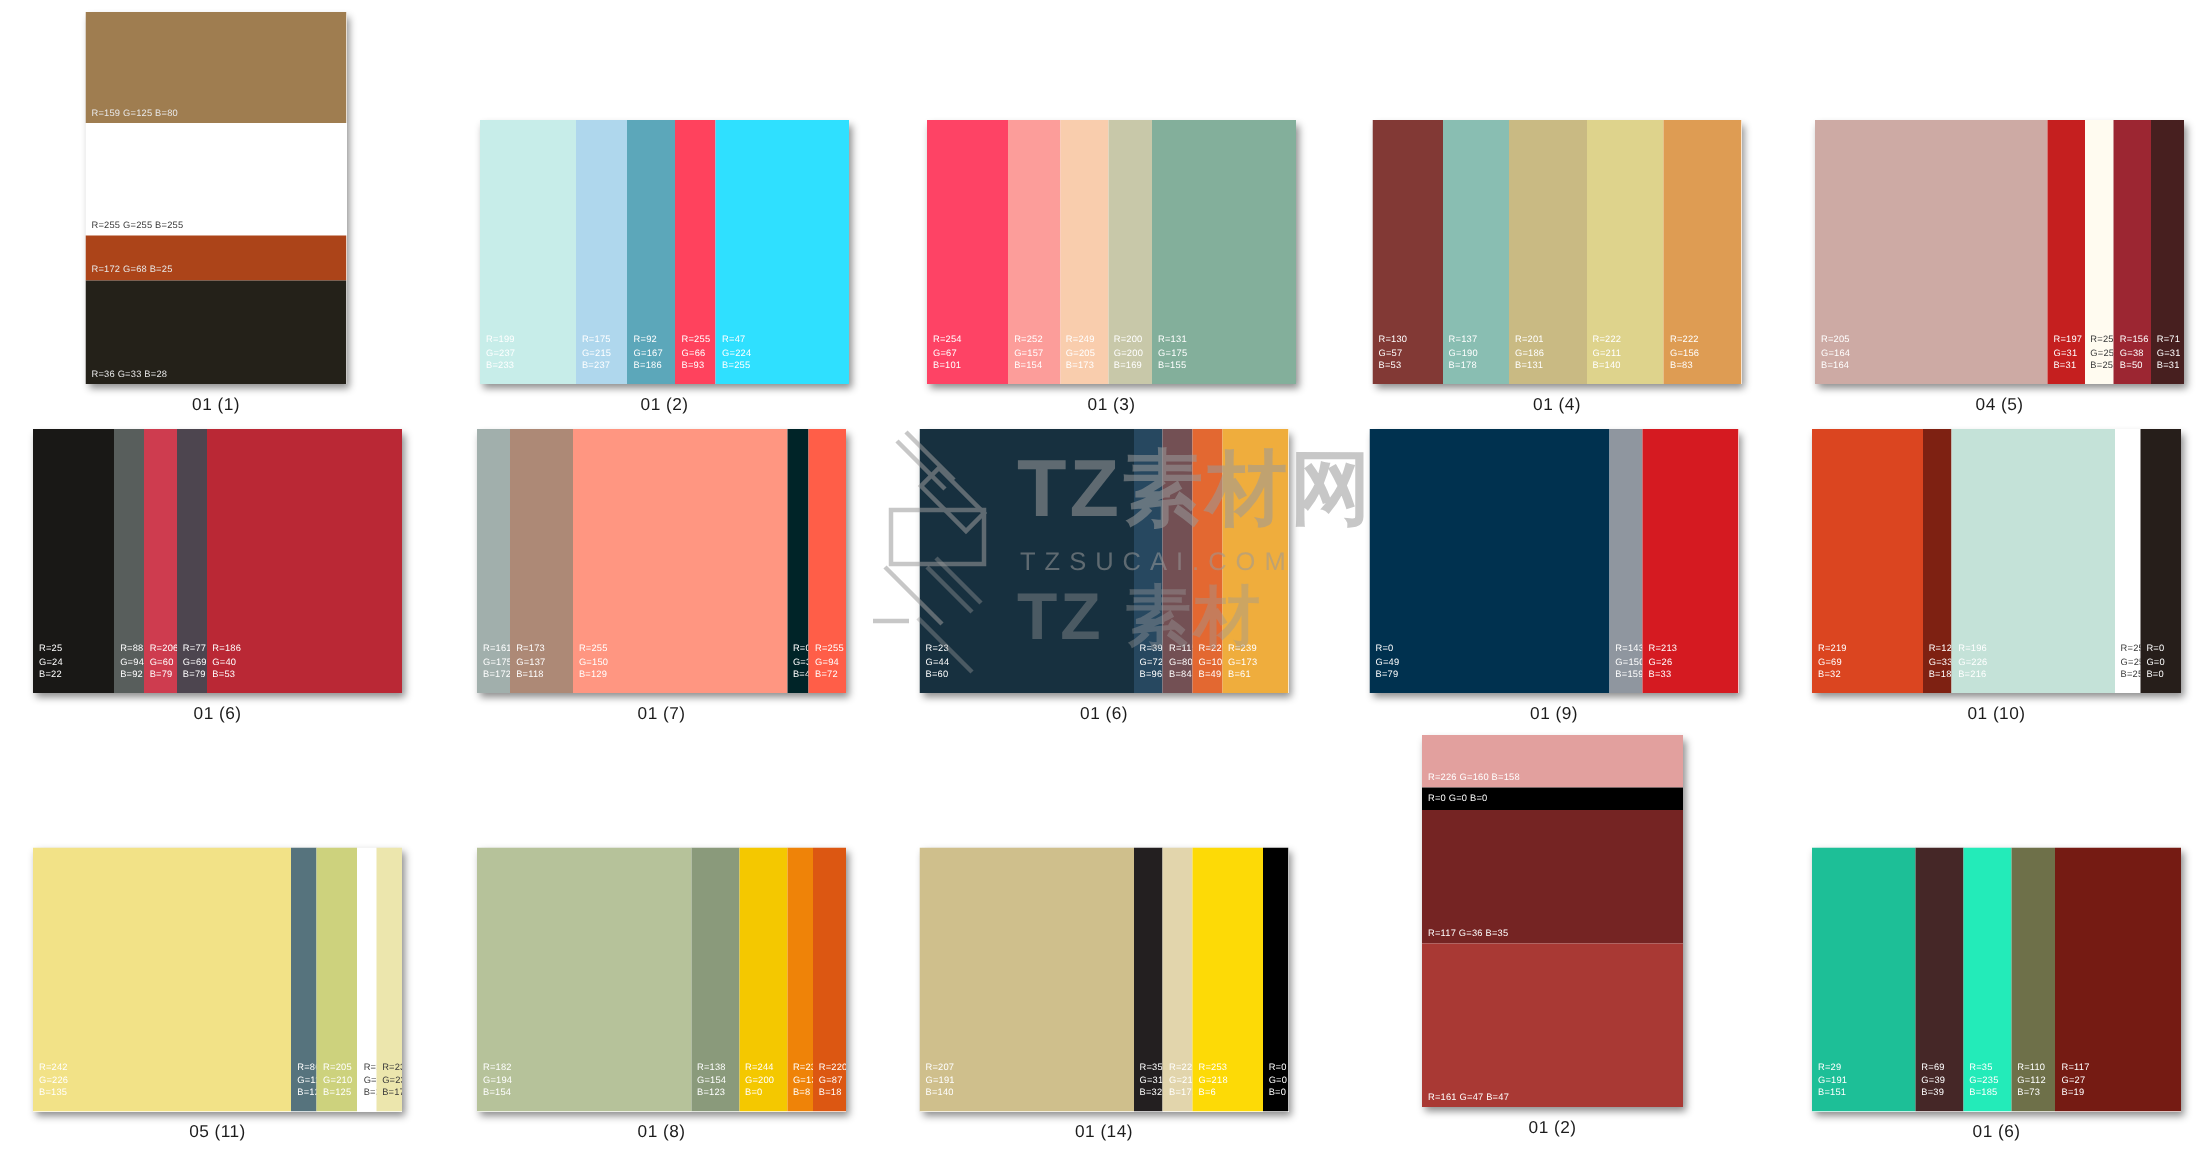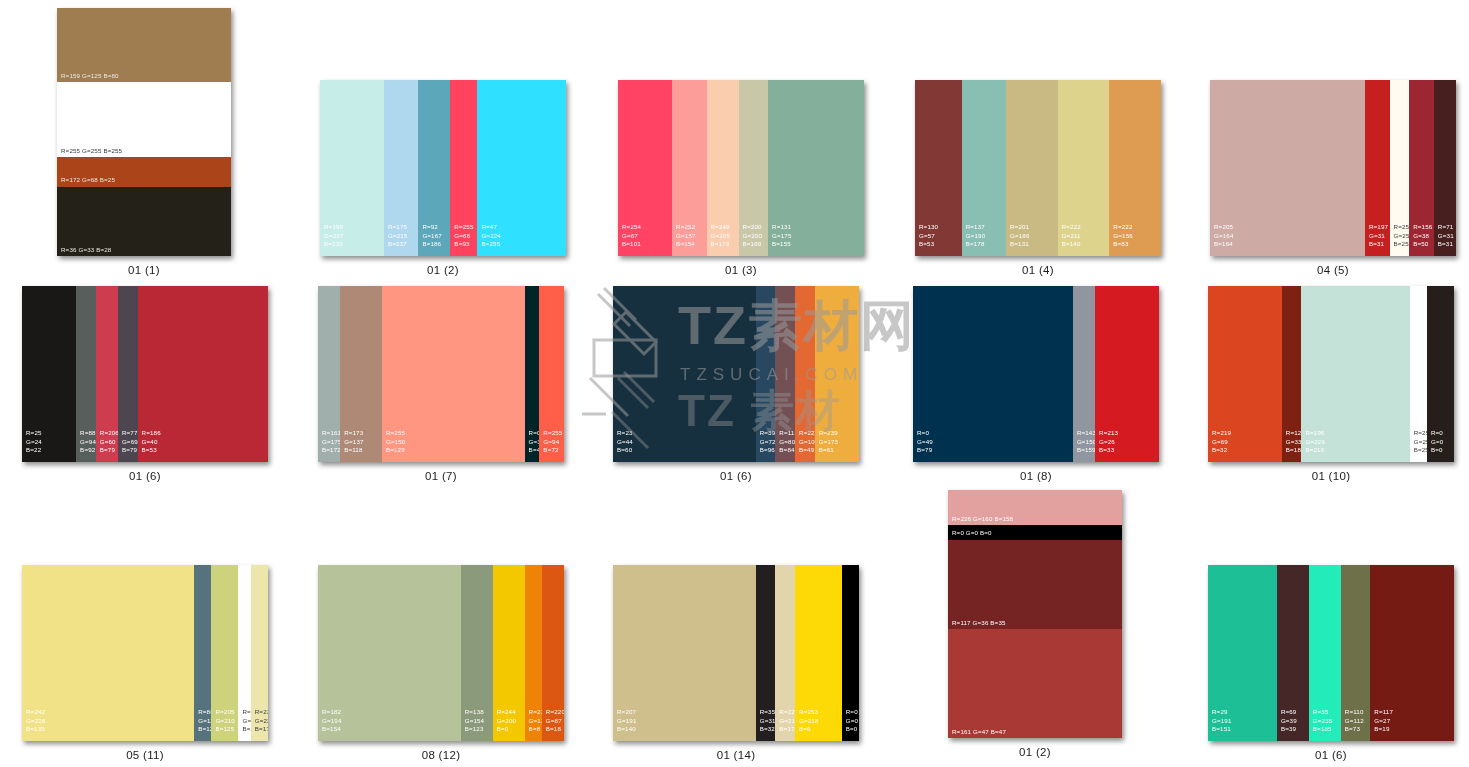--- a/index.html
+++ b/index.html
@@ -404,21 +404,21 @@
         </div>
         <div class="band" style="background: rgb(213, 26, 33); width: 26%; height: 100%;">
           <div class="rgb" style="bottom: 8px;">
             <span>R=213</span>
             <span>G=26</span>
             <span>B=33</span>
           </div>
         </div>
       </div>
     </div>
-    <div class="caption" style="left: 913px; width: 246px; top: 470px;">01 (8)</div>
+    <div class="caption" style="left: 913px; width: 246px; top: 470px;">01 (9)</div>
     <div class="card" style="left: 1208px; top: 286px; width: 246px; height: 176px;">
       <div class="swatch">
         <div class="band" style="background: rgb(219, 69, 32); width: 30%; height: 100%;">
           <div class="rgb" style="bottom: 8px;">
             <span>R=219</span>
             <span>G=69</span>
             <span>B=32</span>
           </div>
         </div>
         <div class="band" style="background: rgb(126, 33, 18); width: 8%; height: 100%;">
@@ -524,21 +524,21 @@
         </div>
         <div class="band" style="background: rgb(220, 87, 18); width: 9%; height: 100%;">
           <div class="rgb" style="bottom: 8px;">
             <span>R=220</span>
             <span>G=87</span>
             <span>B=18</span>
           </div>
         </div>
       </div>
     </div>
-    <div class="caption" style="left: 318px; width: 246px; top: 749px;">08 (12)</div>
+    <div class="caption" style="left: 318px; width: 246px; top: 749px;">01 (8)</div>
     <div class="card" style="left: 613px; top: 565px; width: 246px; height: 176px;">
       <div class="swatch">
         <div class="band" style="background: rgb(207, 191, 140); width: 58%; height: 100%;">
           <div class="rgb" style="bottom: 8px;">
             <span>R=207</span>
             <span>G=191</span>
             <span>B=140</span>
           </div>
         </div>
         <div class="band" style="background: rgb(35, 31, 32); width: 8%; height: 100%;">

